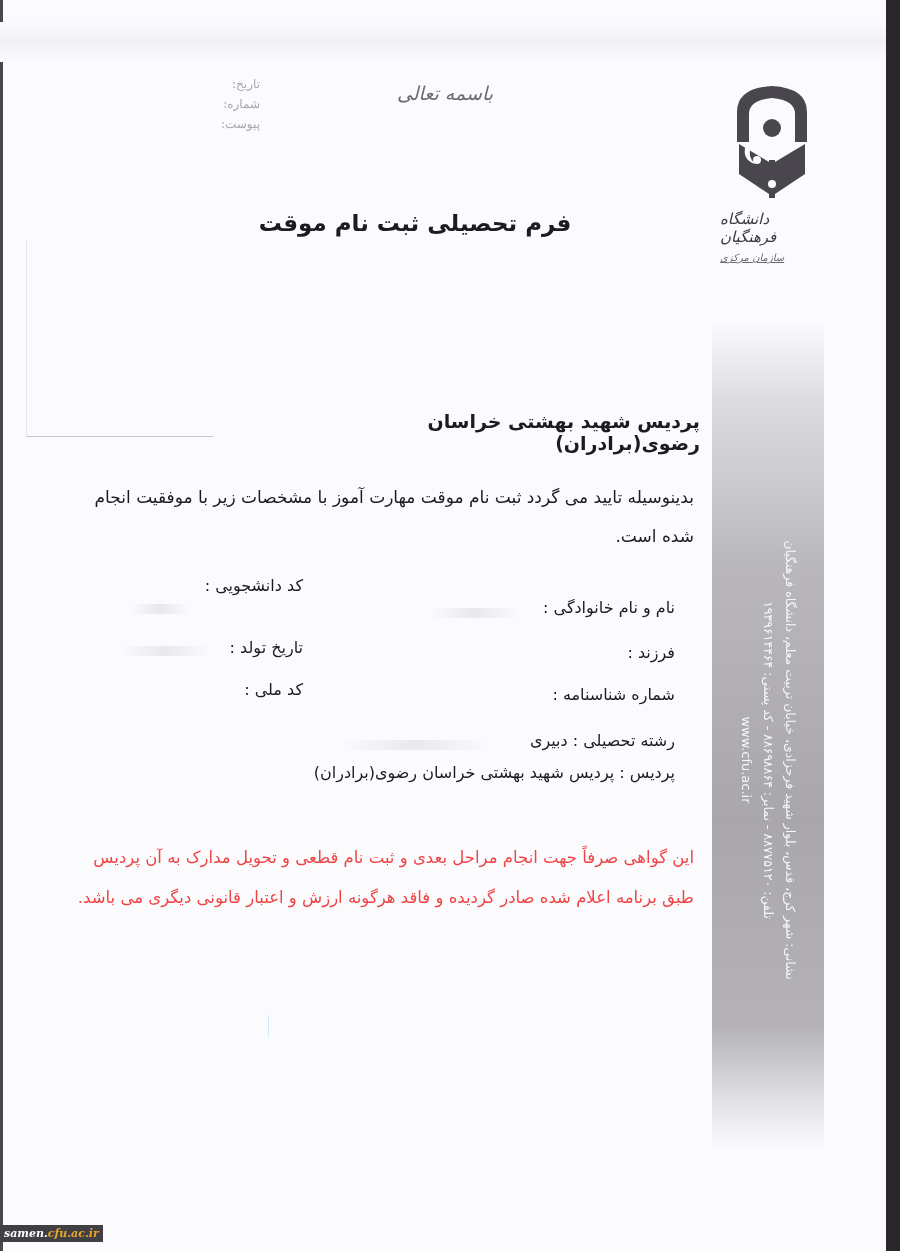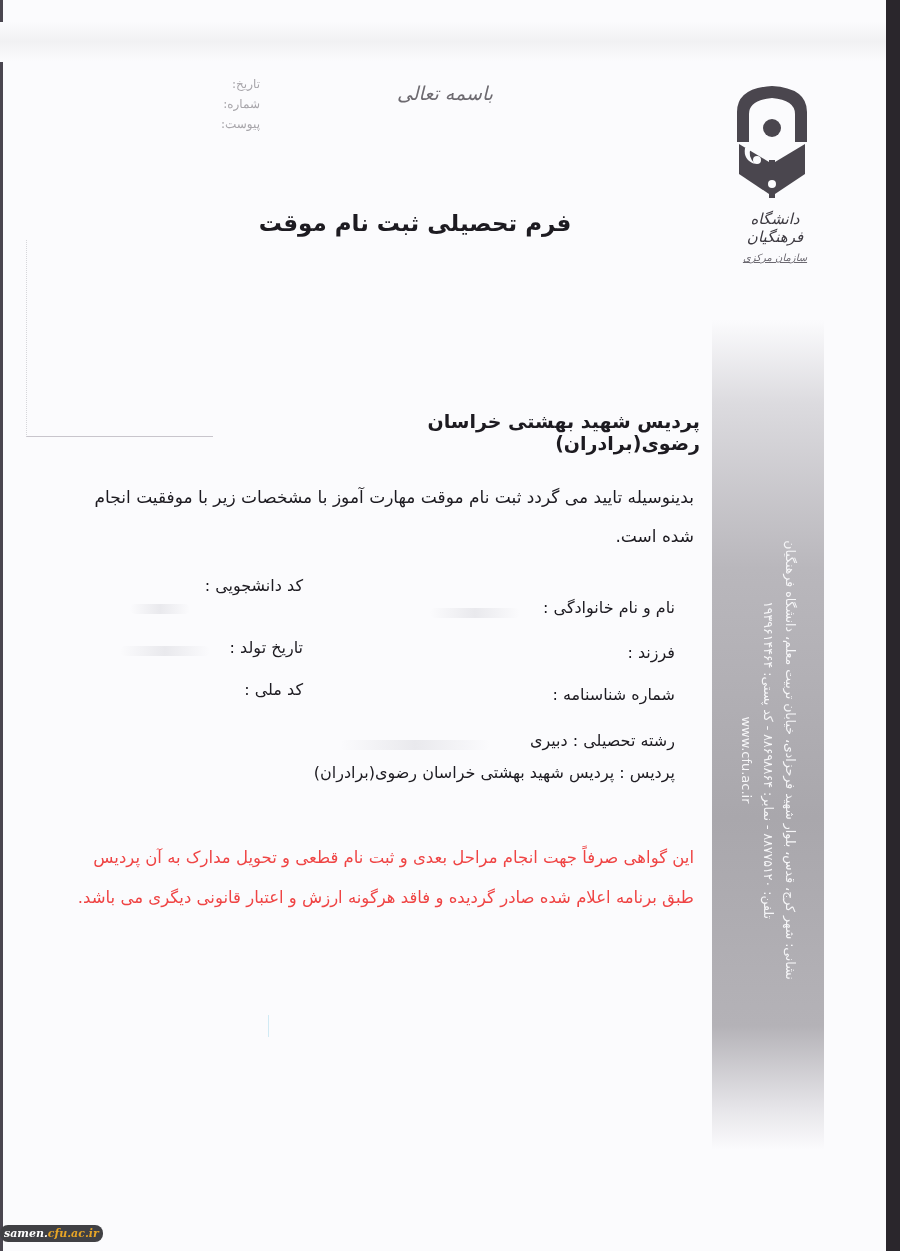--- a/index.html
+++ b/index.html
@@ -38,21 +38,21 @@
     direction: rtl; text-align: center;
     font-family: "DejaVu Serif", serif; font-style: italic;
     font-size: 19px; color: #6d6a70;
   }
   
   .logo {
     position: absolute; left: 725px; top: 82px; width: 95px; height: 120px;
   }
   .logo-caption {
     position: absolute; left: 720px; top: 210px; width: 110px;
-    direction: rtl; text-align: center;
+    direction: rtl; text-align: left;
     font-family: "DejaVu Serif", serif; font-style: italic; color: #3c3940;
   }
   .logo-caption .l1 { font-size: 15px; display: block; }
   .logo-caption .l2 { font-size: 10px; display: block; color: #6b6870; margin-top: 6px; text-decoration: underline; }
   
   .form-title {
     position: absolute; left: 250px; top: 210px; width: 330px;
     direction: rtl; text-align: center;
     font-size: 23px; font-weight: bold; color: #1d1b21;
   }
@@ -100,21 +100,21 @@
     position: absolute; left: 56px; top: 300px;
     width: 600px; transform: translate(-50%, -50%) rotate(90deg);
     direction: rtl; text-align: center;
     color: #f6f6f8; font-size: 12.5px; line-height: 22px;
   }
   .strip-text .rot .url { direction: ltr; display: block; font-family: "DejaVu Sans", sans-serif; font-size: 13px; }
   
   .watermark {
     position: absolute; left: 0; top: 1225px; height: 17px; padding: 0 4px 0 4px;
     background: #404044; display: flex; align-items: center;
-    font-family: "DejaVu Serif", serif; font-style: italic; font-weight: bold; font-size: 11px; border-radius: 8px;
+    font-family: "DejaVu Serif", serif; font-style: italic; font-weight: bold; font-size: 11px;
   }
   .watermark .w1 { color: #ffffff; }
   .watermark .w2 { color: #e8a526; }
   .scribble {
     position: absolute; left: 268px; top: 1015px; width: 14px; height: 22px;
     border-left: 1px solid #bfe2ef; opacity: .7;
   }
 </style>
 </head>
 <body>

